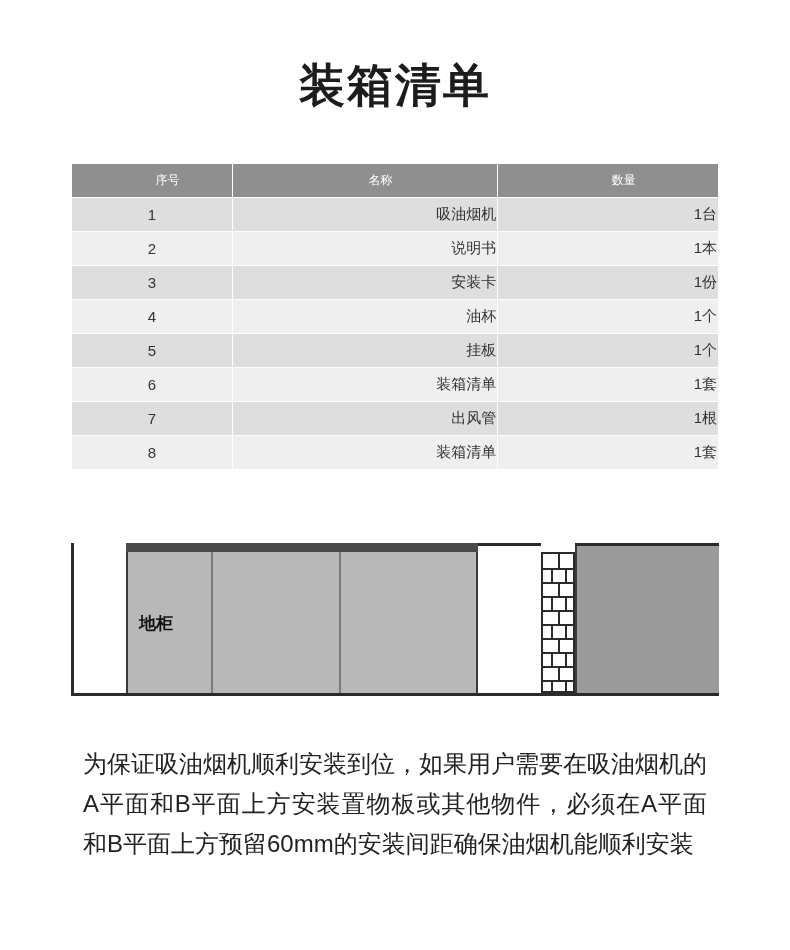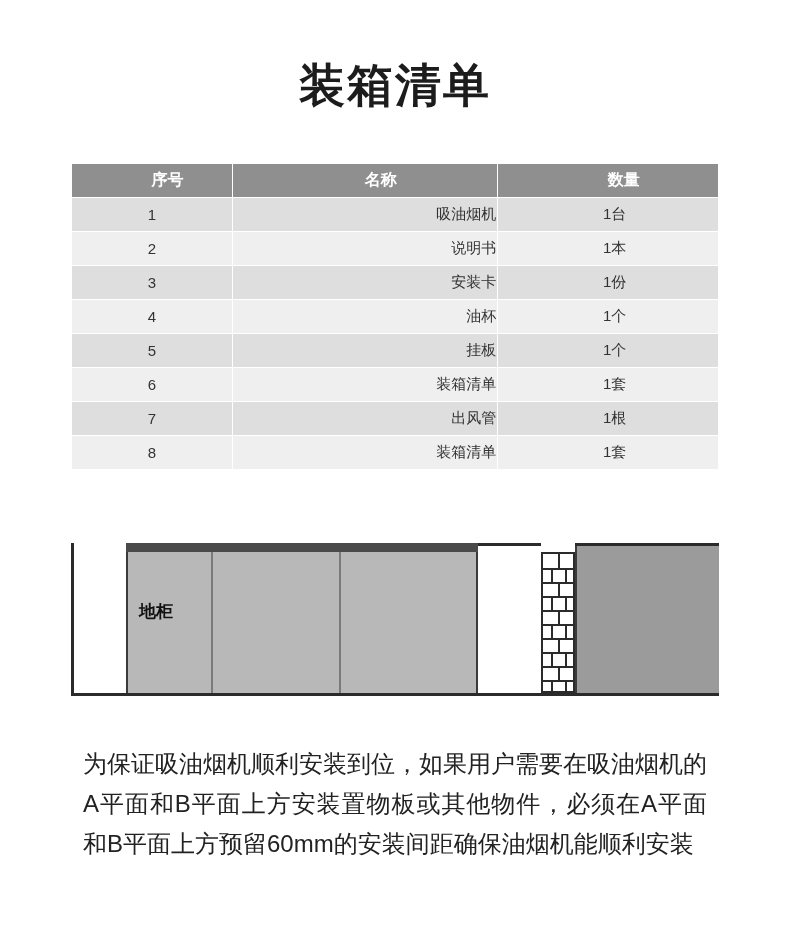--- a/index.html
+++ b/index.html
@@ -36,41 +36,41 @@
     width: 648px;
   }
   table.packing {
     width: 100%;
     border-collapse: collapse;
     font-size: 15px;
   }
   table.packing th {
     background: #8f8f8f;
     color: #ffffff;
-    font-weight: bold;
+    font-weight: normal;
     height: 31px;
     border: 1px solid #ffffff;
-    font-size: 16px;
+    font-size: 12px;
     padding-left: 32px;
   }
   table.packing td {
     height: 31px;
     border: 1px solid #ffffff;
     color: #333333;
     font-size: 15px;
   }
   table.packing tr.odd td {
     background: #dedede;
   }
   table.packing tr.even td {
     background: #efefef;
   }
   td.c-index { text-align: center; width: 150px; }
   td.c-name  { text-align: right; width: 276px; }
-  td.c-qty   { text-align: center; padding-left: 14px; width: 222px; }
+  td.c-qty   { text-align: right; padding-left: 14px; width: 222px; }
   th.h-index { width: 150px; }
   th.h-name  { width: 276px; }
   th.h-qty   { width: 222px; }
 
   
   .diagram {
     position: relative;
     width: 648px;
     height: 160px;
     margin: 68px auto 0 auto;
@@ -115,21 +115,21 @@
     top: 14px;
     width: 2px;
     height: 141px;
     background: #7a7a7a;
   }
   .cab-div.d1 { left: 140px; }
   .cab-div.d2 { left: 268px; }
   .cabinet-label {
     position: absolute;
     left: 68px;
-    top: 62px;
+    top: 74px;
     font-size: 17px;
     font-weight: bold;
     color: #111111;
   }
   .gap-top {
     position: absolute;
     left: 407px;
     top: 5px;
     width: 63px;
     height: 3px;

